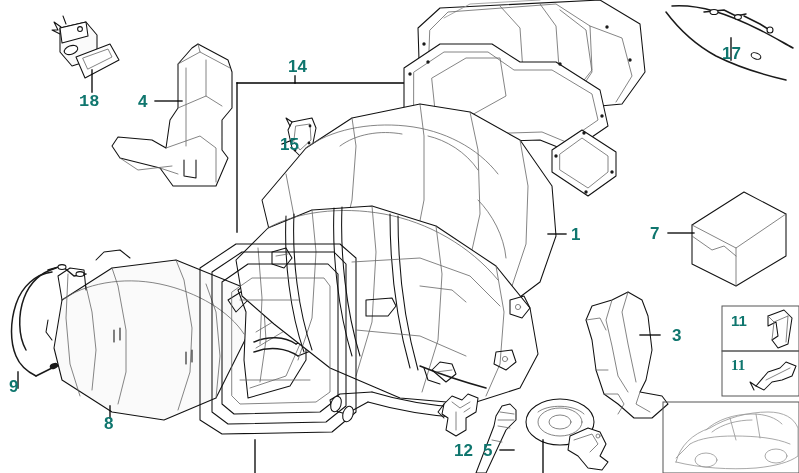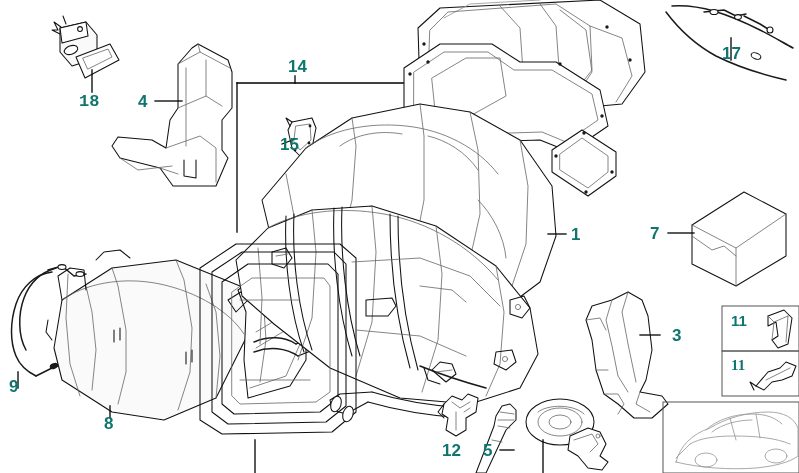--- a/index.html
+++ b/index.html
@@ -326,19 +326,19 @@
 
   <div class="lbl" style="left:571px;top:226px;">1</div>
   <div class="lbl" style="left:672px;top:327px;">3</div>
   <div class="lbl" style="left:138px;top:93px;">4</div>
   <div class="lbl" style="left:483px;top:442px;">5</div>
   <div class="lbl" style="left:650px;top:225px;">7</div>
   <div class="lbl" style="left:104px;top:415px;">8</div>
   <div class="lbl" style="left:9px;top:378px;">9</div>
   <div class="lbl sm" style="left:731px;top:313px;">11</div>
   <div class="lbl sm" style="left:731px;top:358px;font-family:Liberation Serif, serif;">11</div>
-  <div class="lbl" style="left:442px;top:442px;text-align:center;">12</div>
+  <div class="lbl" style="left:454px;top:442px;text-align:center;">12</div>
   <div class="lbl" style="left:288px;top:58px;">14</div>
   <div class="lbl" style="left:258px;top:136px;margin-left:22px;">15</div>
   <div class="lbl" style="left:722px;top:45px;">17</div>
   <div class="lbl" style="left:79px;top:93px;font-family:Liberation Mono, monospace;">18</div>
 
 </div>
 
 </body></html>

